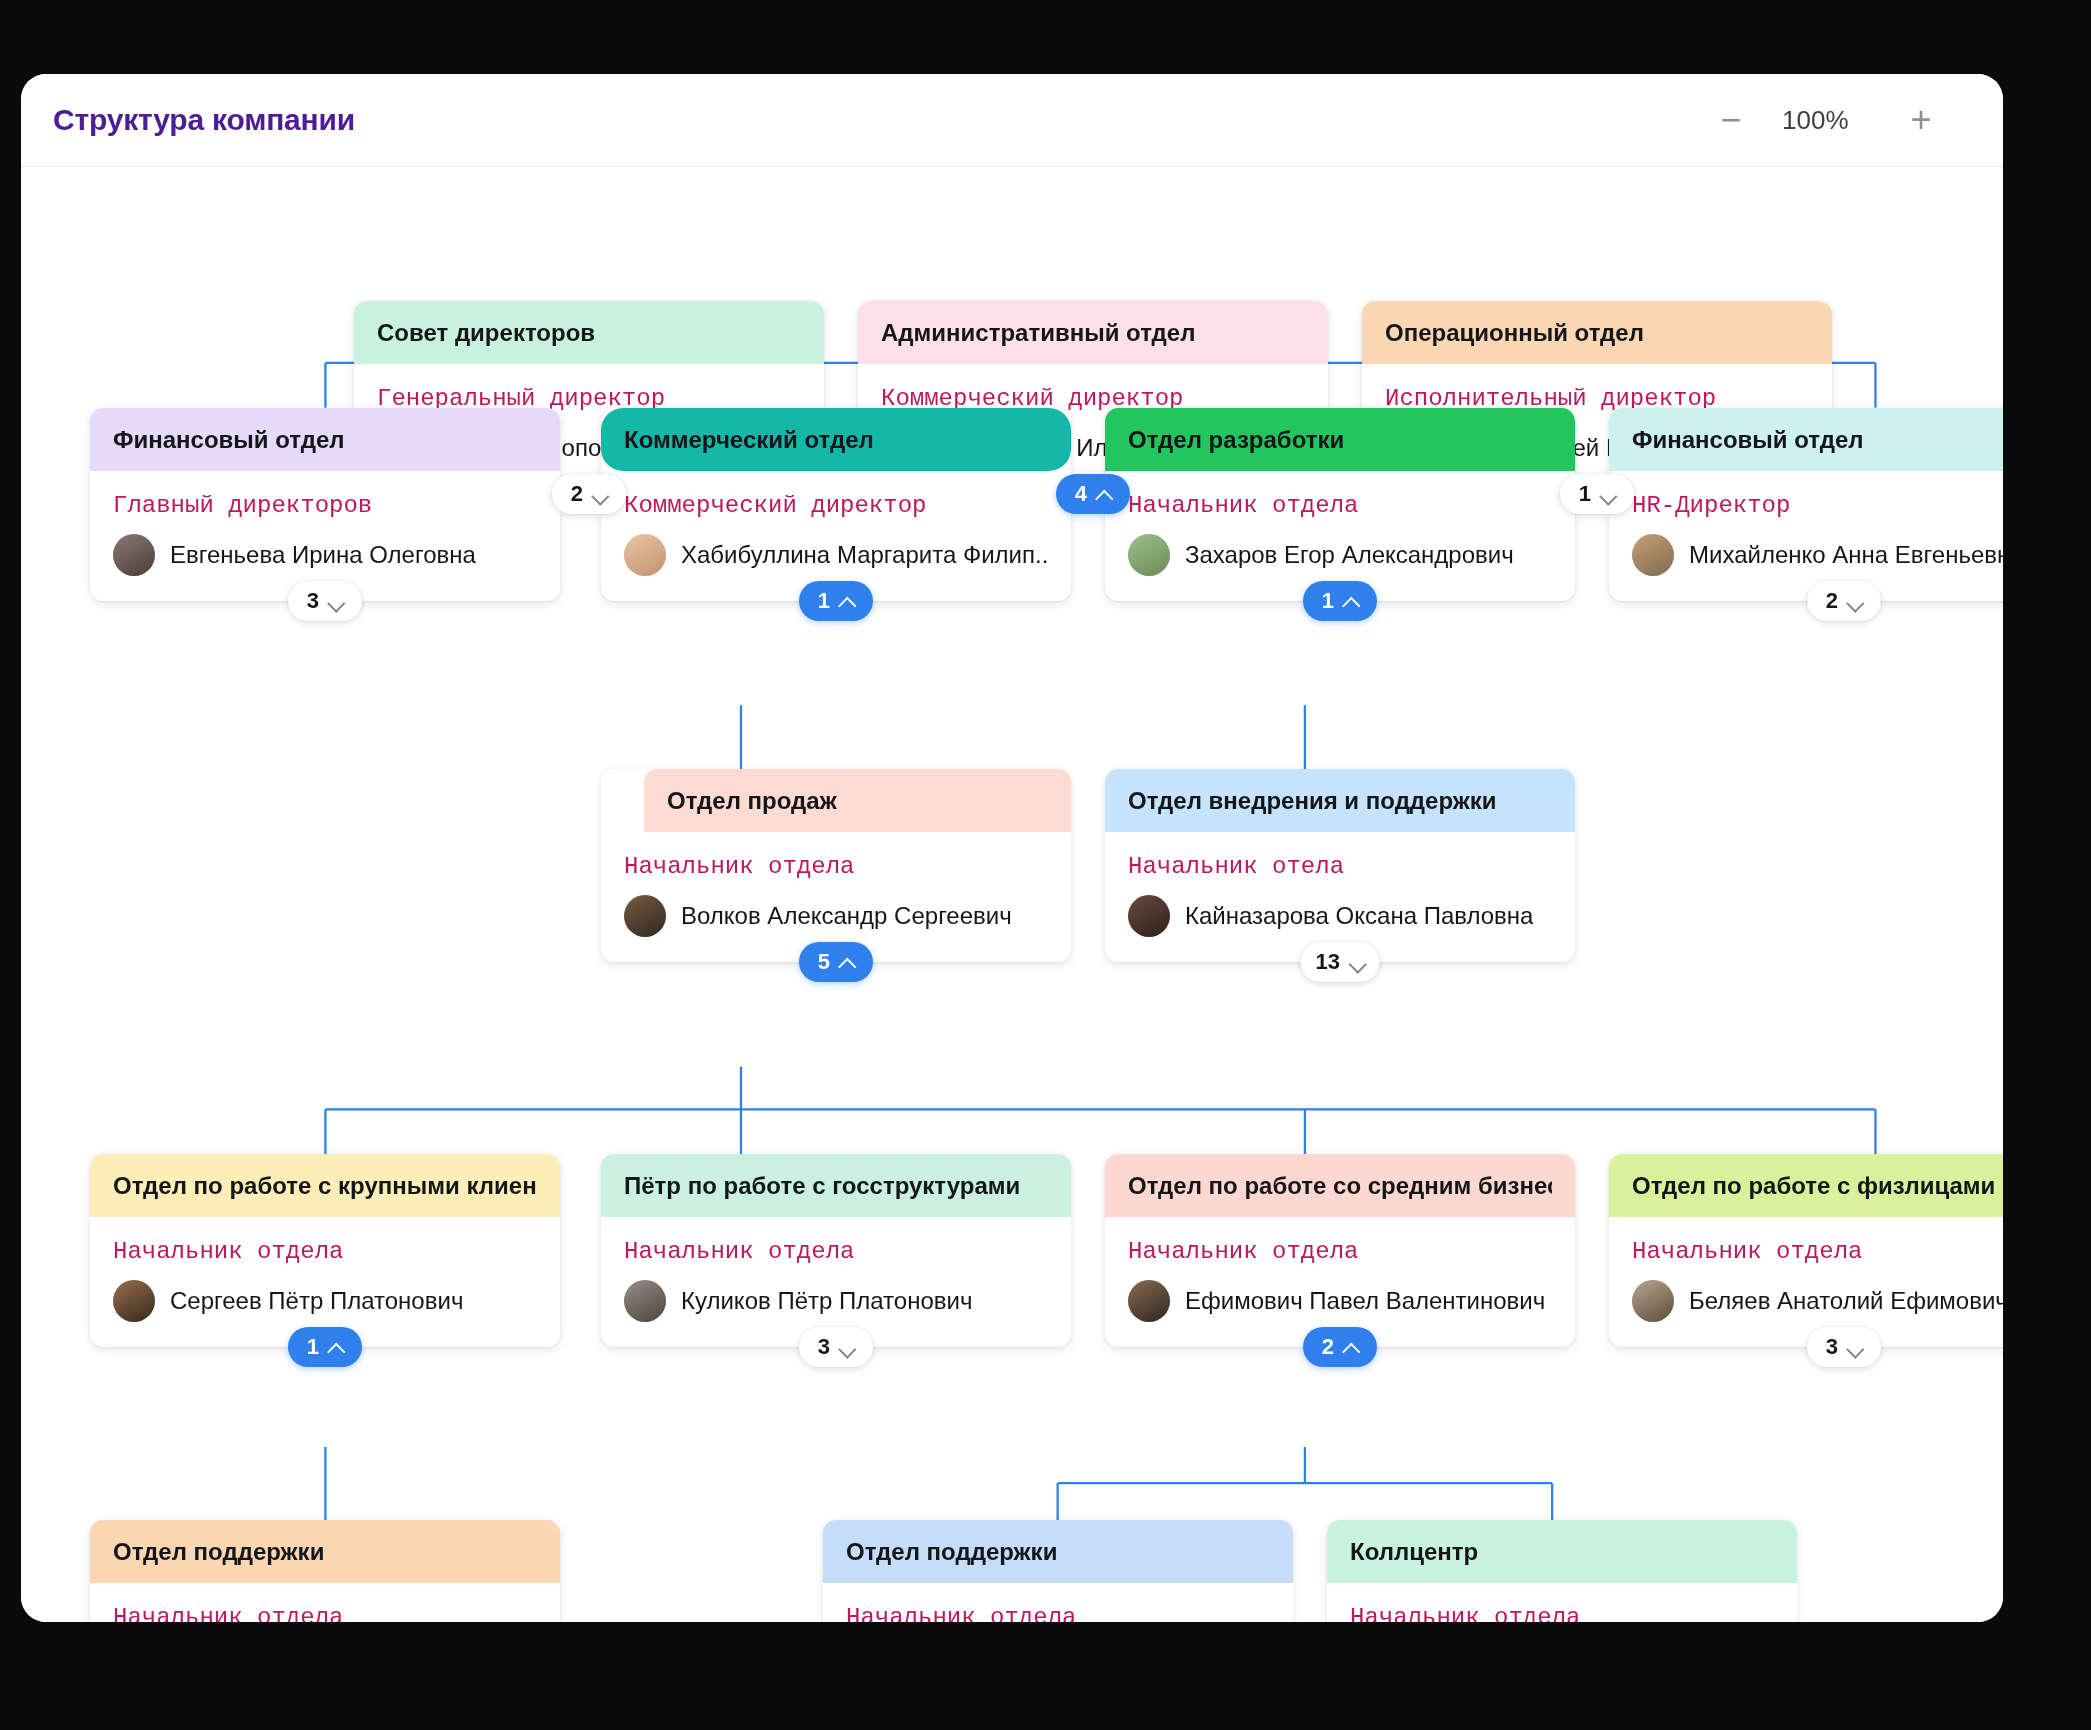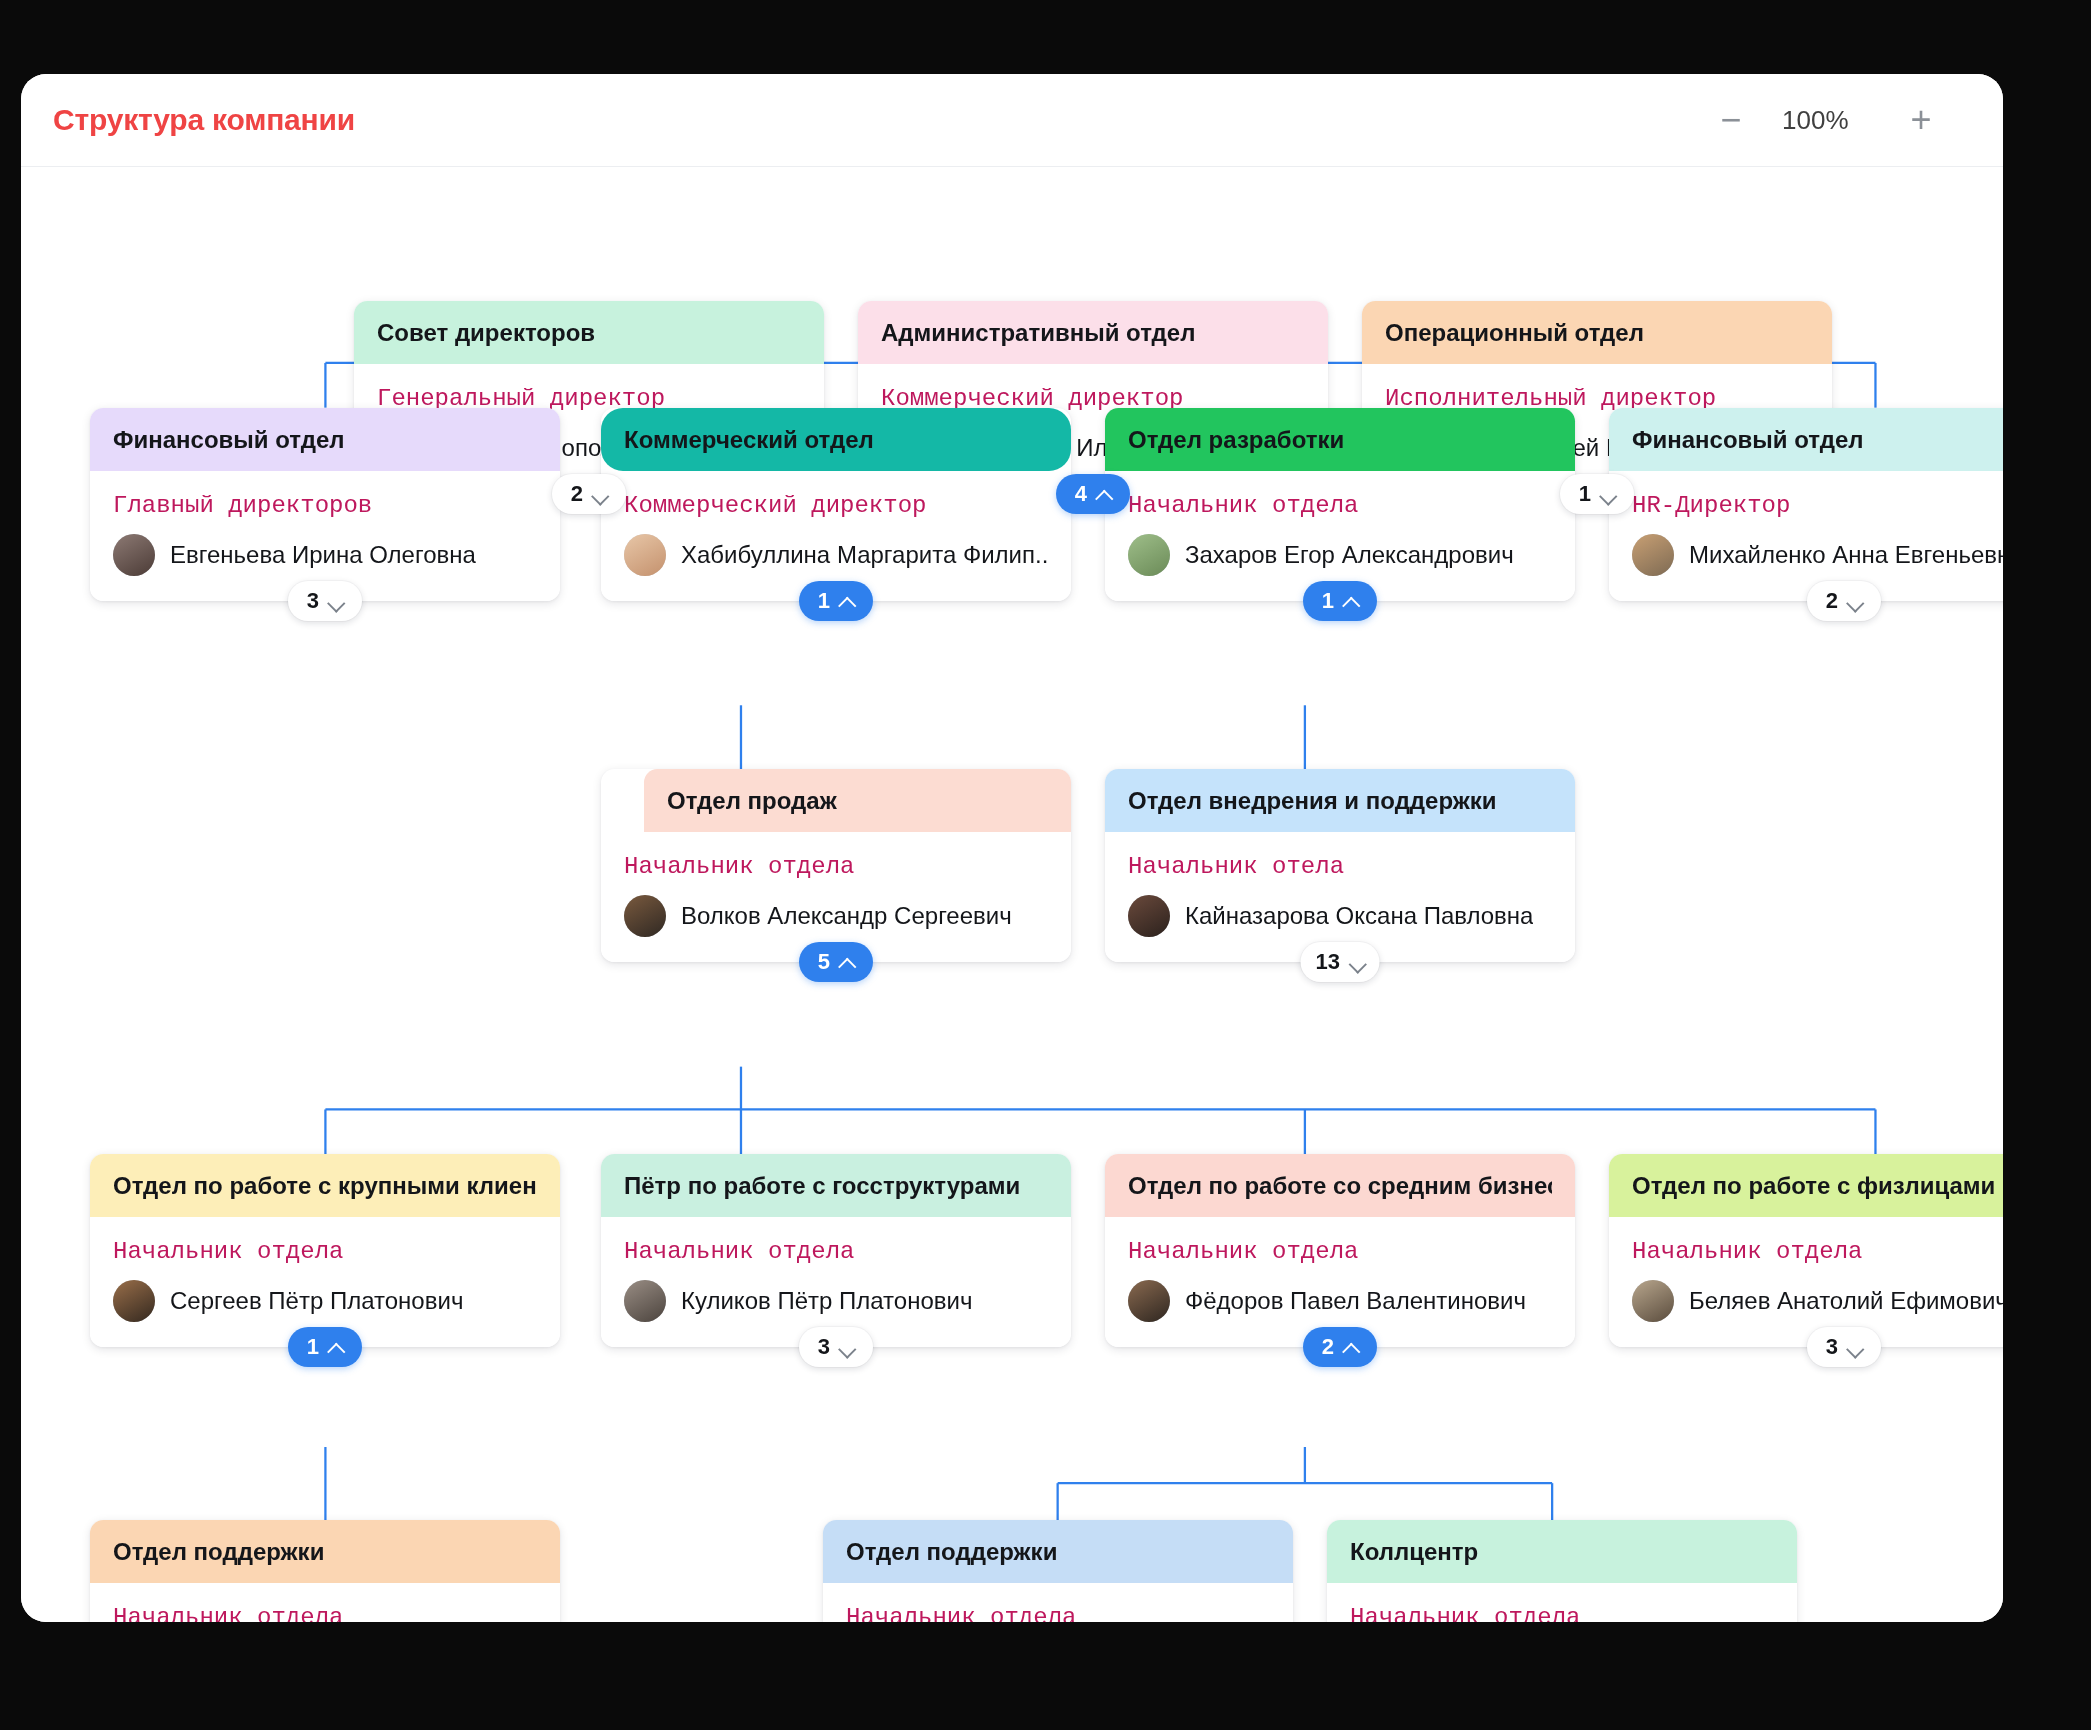--- a/index.html
+++ b/index.html
@@ -33,21 +33,21 @@
     background: #ffffff;
     border-bottom: 1px solid #eceef1;
     display: flex;
     align-items: center;
     justify-content: space-between;
     padding: 0 42px 0 32px;
   }
   #page-title {
     font-size: 30px;
     font-weight: bold;
-    color: #ef4444;
+    color: #4c1d95;
     letter-spacing: -0.2px;
   }
   #zoom-controls {
     display: flex;
     align-items: center;
     gap: 32px;
     padding-right: 21px;
   }
   .zoom-btn {
     font-size: 36px;
@@ -451,21 +451,21 @@
       <div class="node" style="left:1084px; top:986px;">
         <div class="node-head" style="background: rgb(252, 216, 209);">
           <span>Отдел по работе со средним бизнесом</span>
         </div>
         <div class="node-body">
           <div class="node-role">Начальник отдела</div>
           <div class="node-person">
             <span class="avatar">
                 <i style="background: linear-gradient(150deg, rgb(138, 106, 80) 0%, rgb(46, 38, 32) 100%);"></i>
               </span>
-            <span class="person-name">Фёдоров Павел Валентинович</span>
+            <span class="person-name">Ефимович Павел Валентинович</span>
           </div>
         </div>
         <div class="counter expanded">
           <span>2</span>
             <span class="chev up"></span>
         </div>
       </div>
 
       <div class="node" style="left:1588px; top:986px;">
         <div class="node-head" style="background: rgb(216, 242, 156);">

